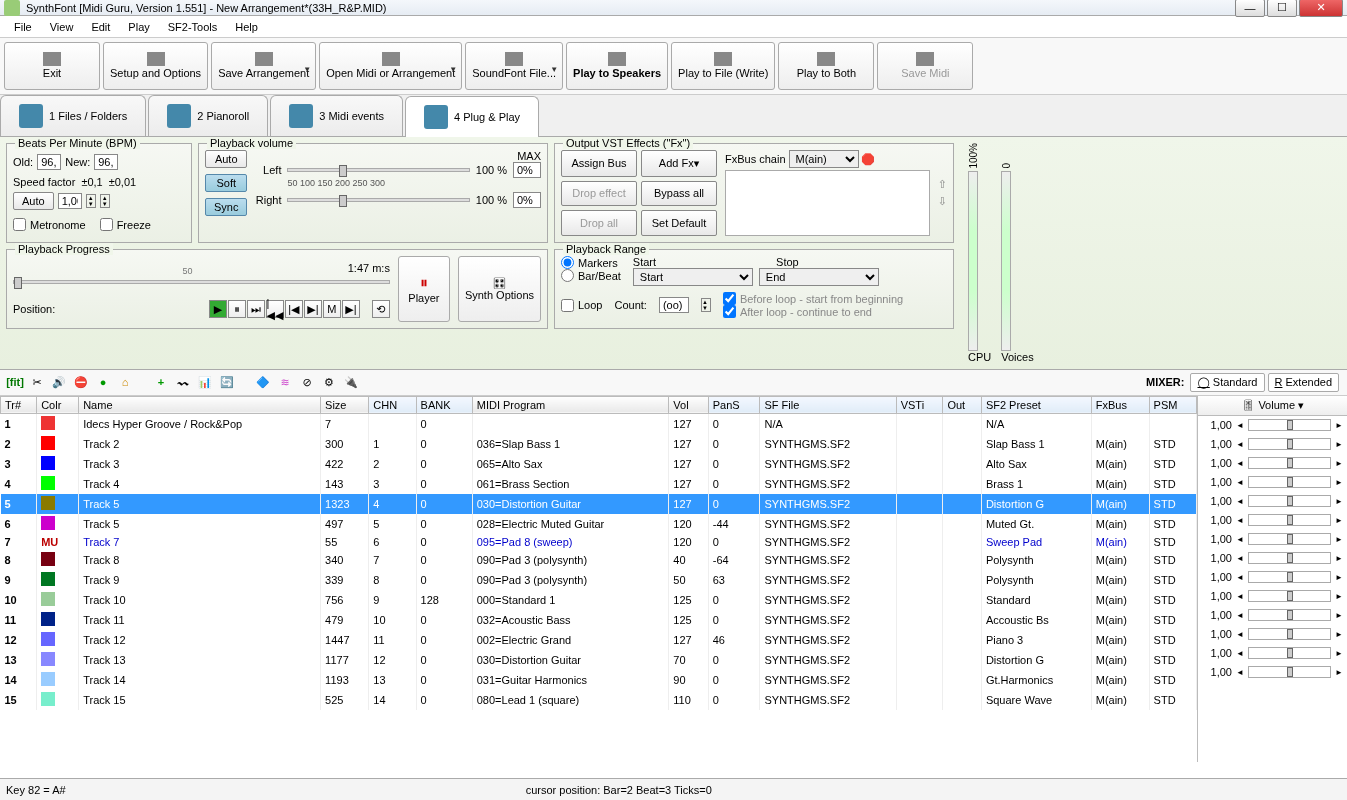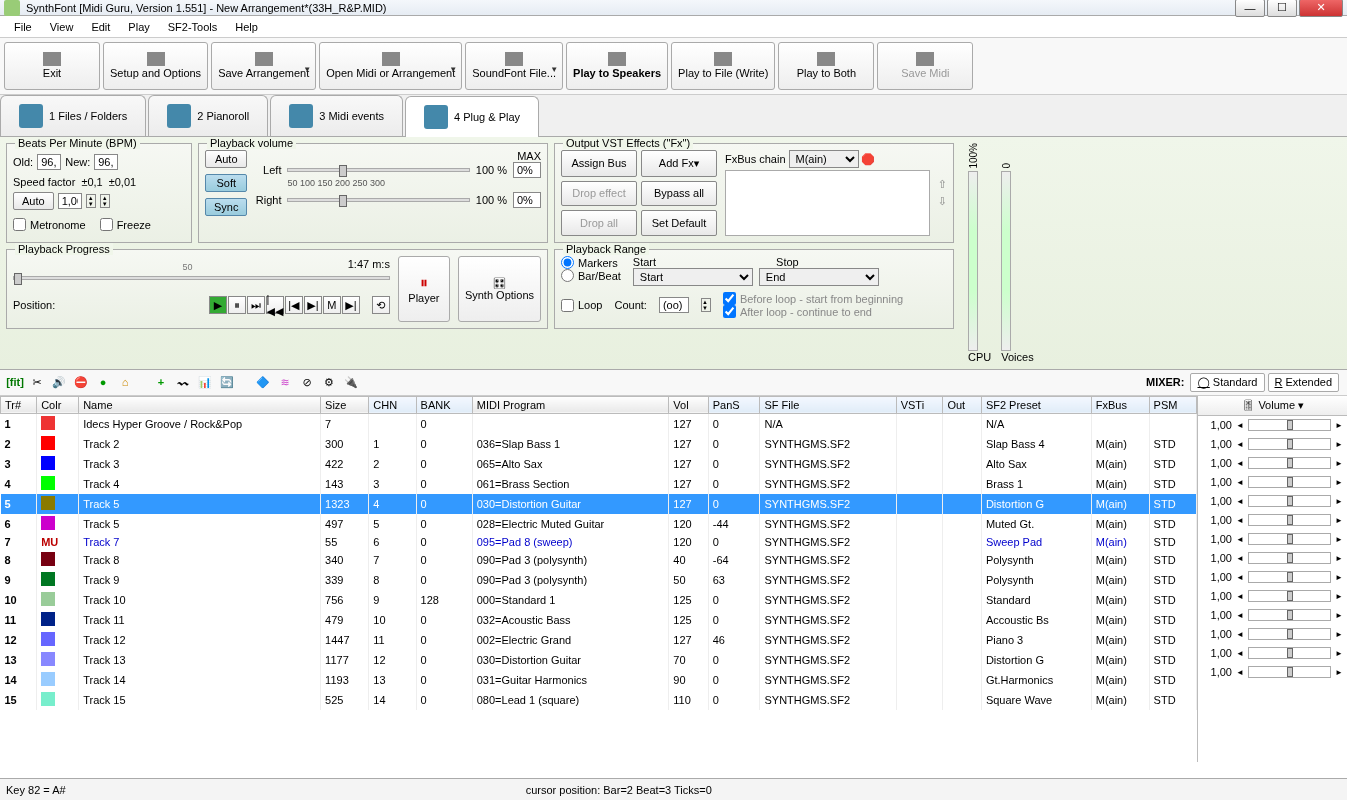--- a/index.html
+++ b/index.html
@@ -234,21 +234,21 @@
           </div>
           <div style="display:flex;flex-direction:column;justify-content:center;gap:4px;">
             <div style="color:#888;">⇧</div>
             <div style="color:#888;">⇩</div>
           </div>
         </div>
       </div>
     </div>
 
     <div style="display:flex;gap:6px;">
-      <div class="panel" style="flex:1;display:flex;gap:8px;">
+      <div class="panel" style="flex:1;display:flex;gap:8px;align-items:center;">
         <div style="flex:1;">
           <div class="panel-title">Playback Progress</div>
           <div style="position:relative;height:30px;margin-top:6px;">
             <div class="slider" style="width:100%;position:absolute;top:14px;">
                 <div class="thumb" style="left:0;"></div>
               </div>
             <div style="position:absolute;right:0;top:-4px;">1:47 m:s</div>
             <div style="position:absolute;left:45%;top:0;font-size:9px;color:#777;">50</div>
           </div>
           <div style="display:flex;align-items:center;gap:6px;margin-top:4px;">
@@ -412,21 +412,21 @@
             <td>Track 2</td>
             <td>300</td>
             <td>1</td>
             <td>0</td>
             <td>036=Slap Bass 1</td>
             <td>127</td>
             <td>0</td>
             <td>SYNTHGMS.SF2</td>
             <td></td>
             <td></td>
-            <td>Slap Bass 4</td>
+            <td>Slap Bass 1</td>
             <td>M(ain)</td>
             <td>STD</td>
           </tr>
           <tr>
             <td style="font-weight: bold;">3</td>
             <td><span class="colorbox" style="background: rgb(0, 0, 255);"></span></td>
             <td>Track 3</td>
             <td>422</td>
             <td>2</td>
             <td>0</td>

